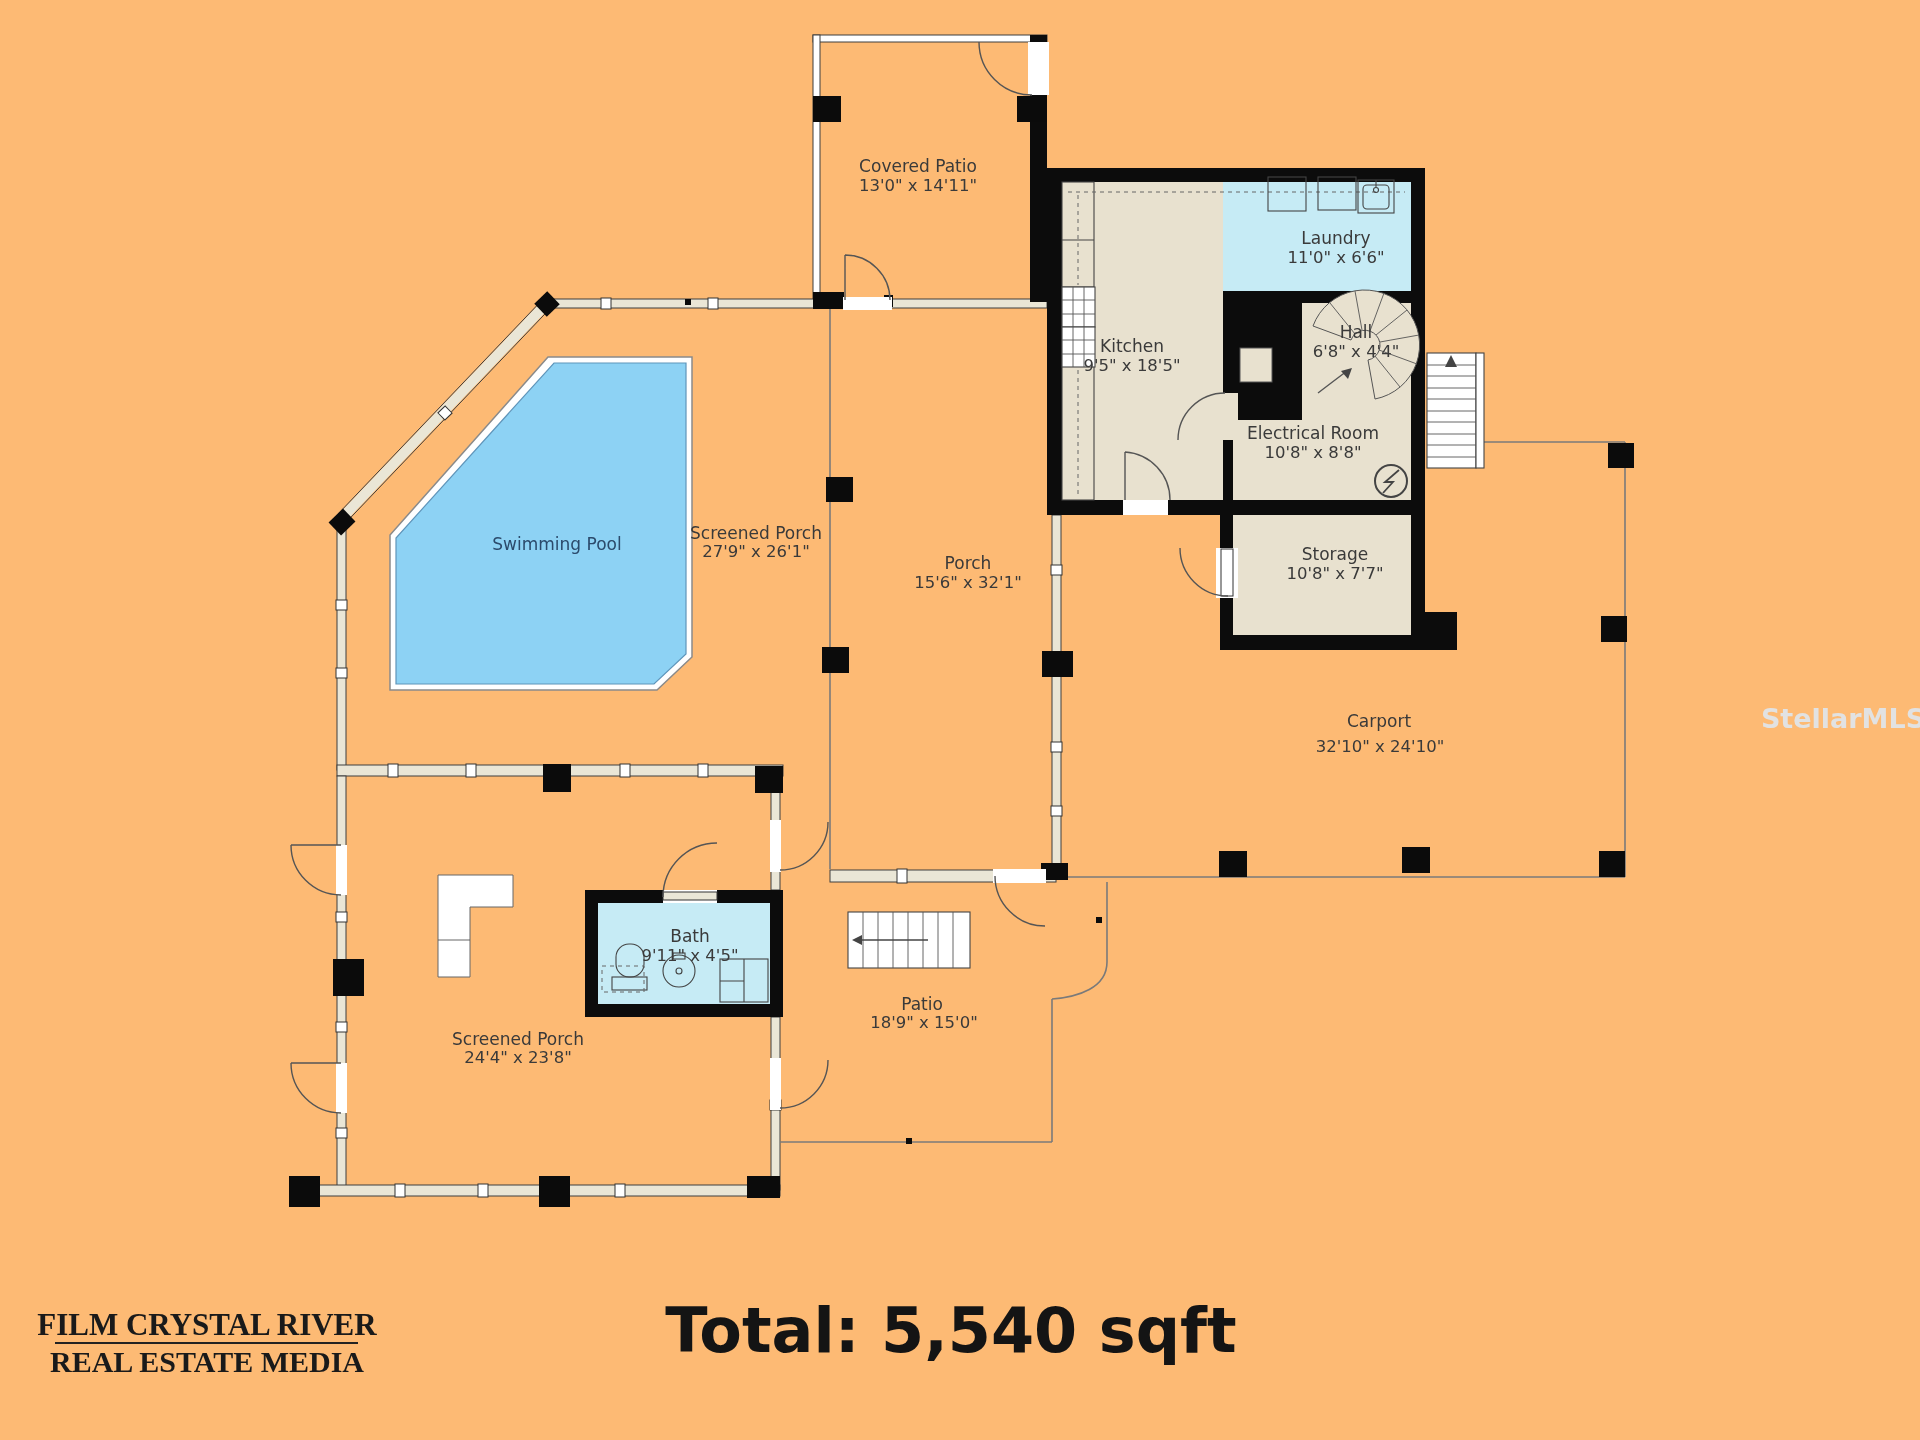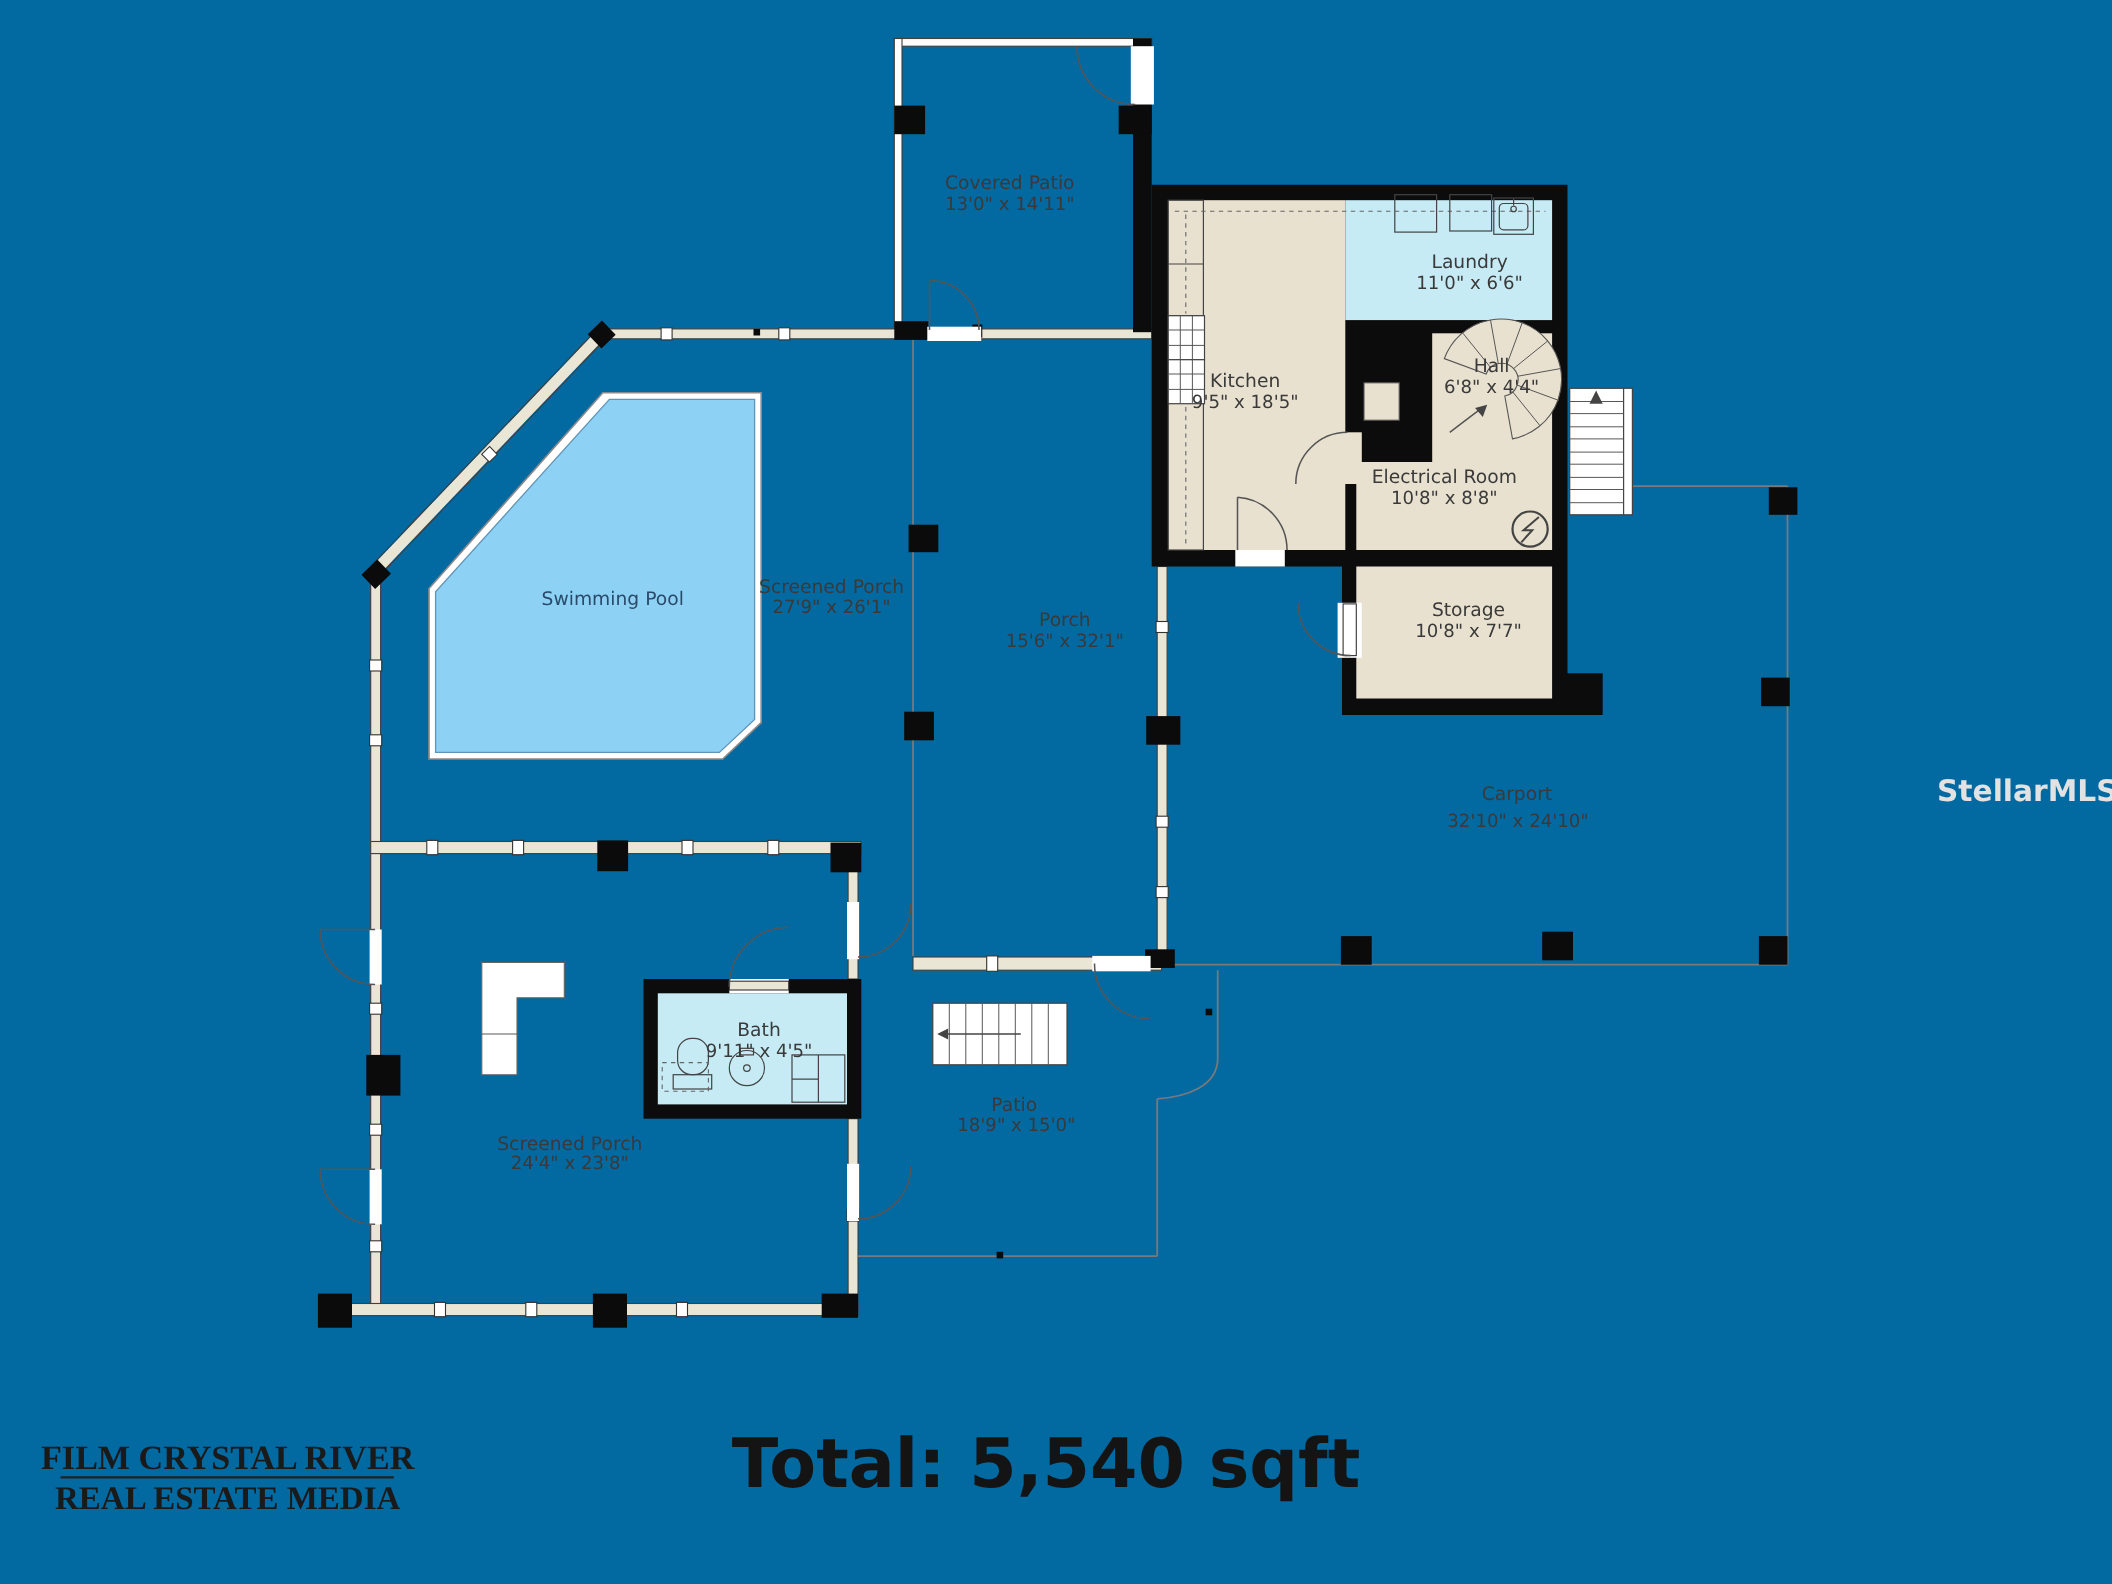--- a/index.html
+++ b/index.html
@@ -1,16 +1,16 @@
 <!DOCTYPE html>
 <html style="--room-fill: #e8e1cf; --wet-room-fill: #c6ebf5; --pool-fill: #8dd2f4; --wall: #0c0c0c; --screen-wall-fill: #eae6d6; --boundary-line: #7a7a7a; --label-text: #3a3a3a; --pool-text: #2b4a6b;"><head>
 <meta charset="utf-8">
 <style>
   html,body{margin:0;padding:0;background:#fff;}
-  #stage{position:relative;width:1920px;height:1440px;background:#0369a1;overflow:hidden;
+  #stage{position:relative;width:1920px;height:1440px;background:#fdba74;overflow:hidden;
          font-family:"DejaVu Sans",sans-serif;}
   svg{position:absolute;left:0;top:0;}
   .post{fill:#0b0b0b;stroke:none;}
   .sband{fill:var(--screen-wall-fill,#eae6d6);stroke:#3f3f3f;stroke-width:1;}
   .sedge{stroke:#3f3f3f;stroke-width:1;fill:none;}
   .sline{stroke:var(--screen-wall-fill,#eae6d6);stroke-width:10;fill:none;}
   .pwall{fill:#ffffff;stroke:#3f3f3f;stroke-width:1;}
   .wdiv{fill:#ffffff;stroke:#333;stroke-width:1;}
   .bline{stroke:var(--boundary-line,#7a7a7a);stroke-width:1.6;fill:none;}
   .wall{fill:var(--wall,#0c0c0c);}

